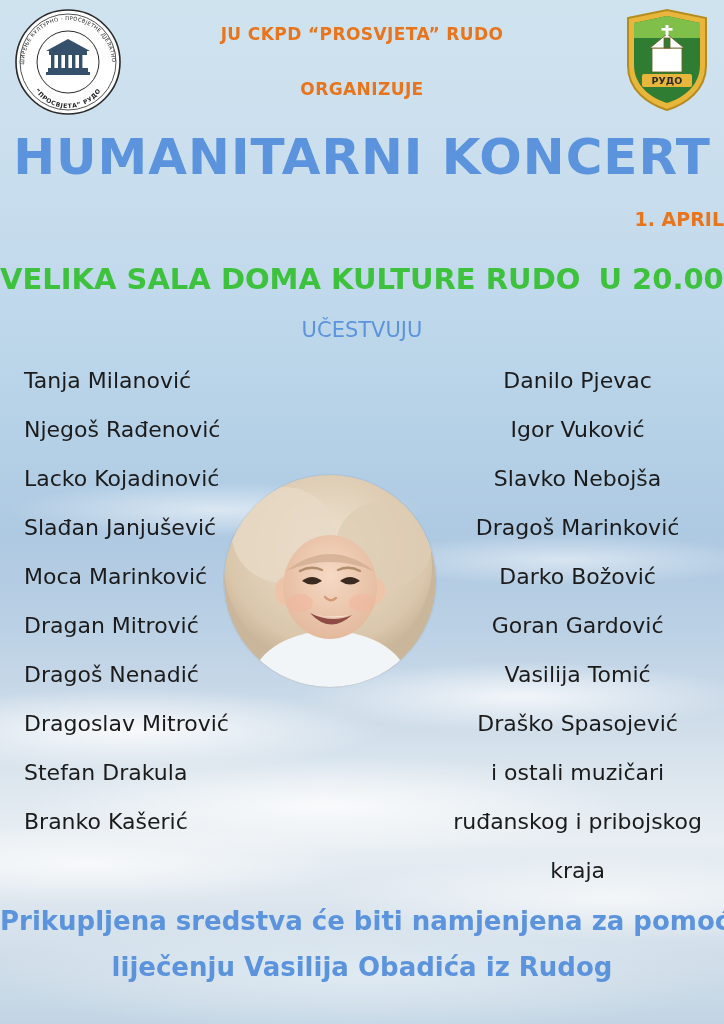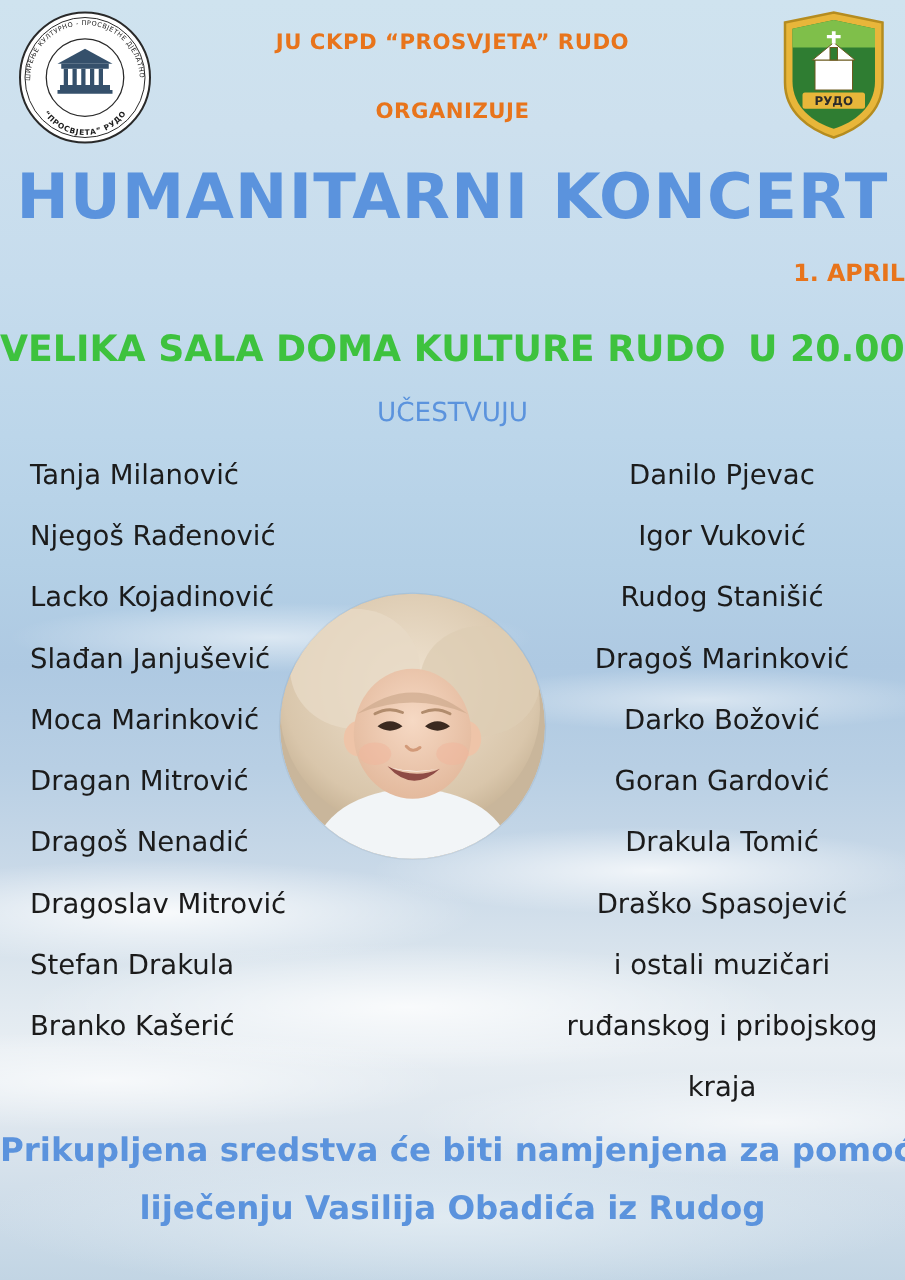--- a/index.html
+++ b/index.html
@@ -282,25 +282,25 @@
         <div>Moca Marinković</div>
         <div>Dragan Mitrović</div>
         <div>Dragoš Nenadić</div>
         <div>Dragoslav Mitrović</div>
         <div>Stefan Drakula</div>
         <div>Branko Kašerić</div>
       </div>
       <div class="col col-right">
         <div>Danilo Pjevac</div>
         <div>Igor Vuković</div>
-        <div>Rudog Stanišić</div>
+        <div>Slavko Nebojša</div>
         <div>Dragoš Marinković</div>
         <div>Darko Božović</div>
         <div>Goran Gardović</div>
-        <div>Drakula Tomić</div>
+        <div>Vasilija Tomić</div>
         <div>Draško Spasojević</div>
         <div>i ostali muzičari</div>
         <div>ruđanskog i pribojskog</div>
         <div>kraja</div>
       </div>
     </div>
 
     <div class="photo">
       <svg viewBox="0 0 212 212" width="212" height="212" xmlns="http://www.w3.org/2000/svg">
         <defs>

